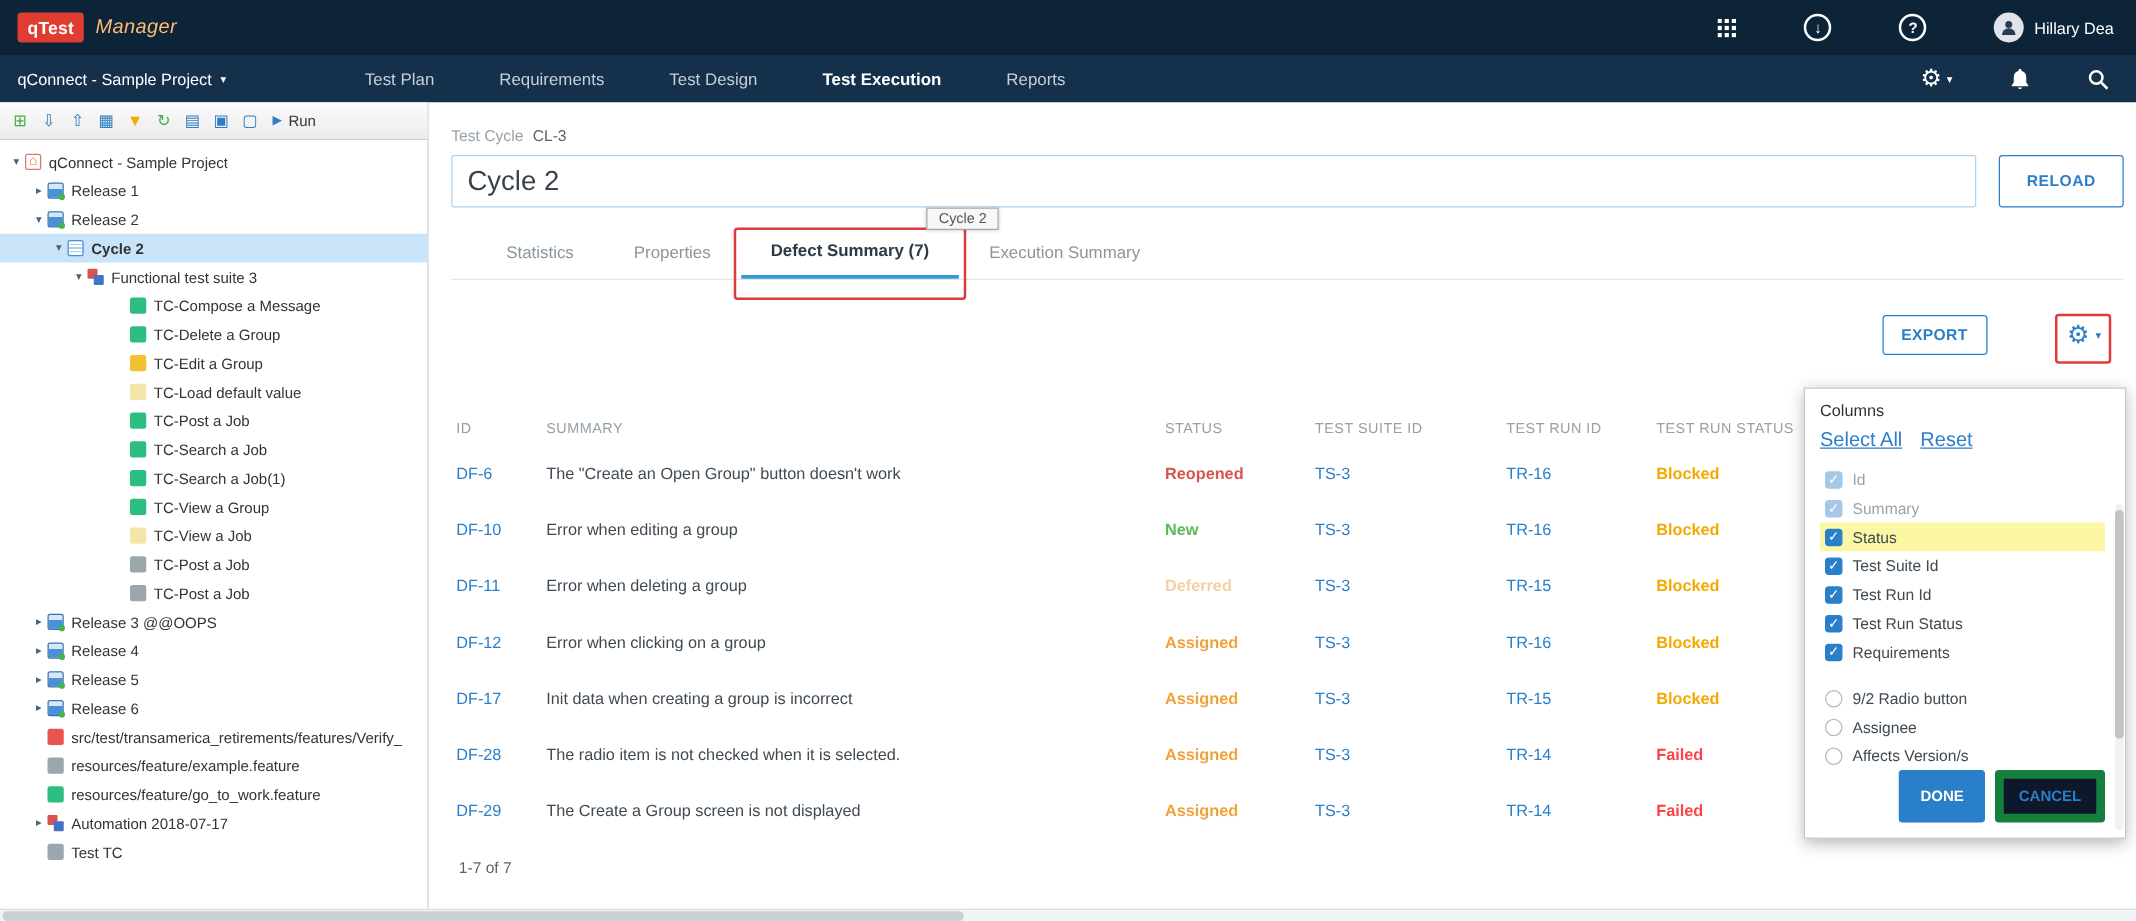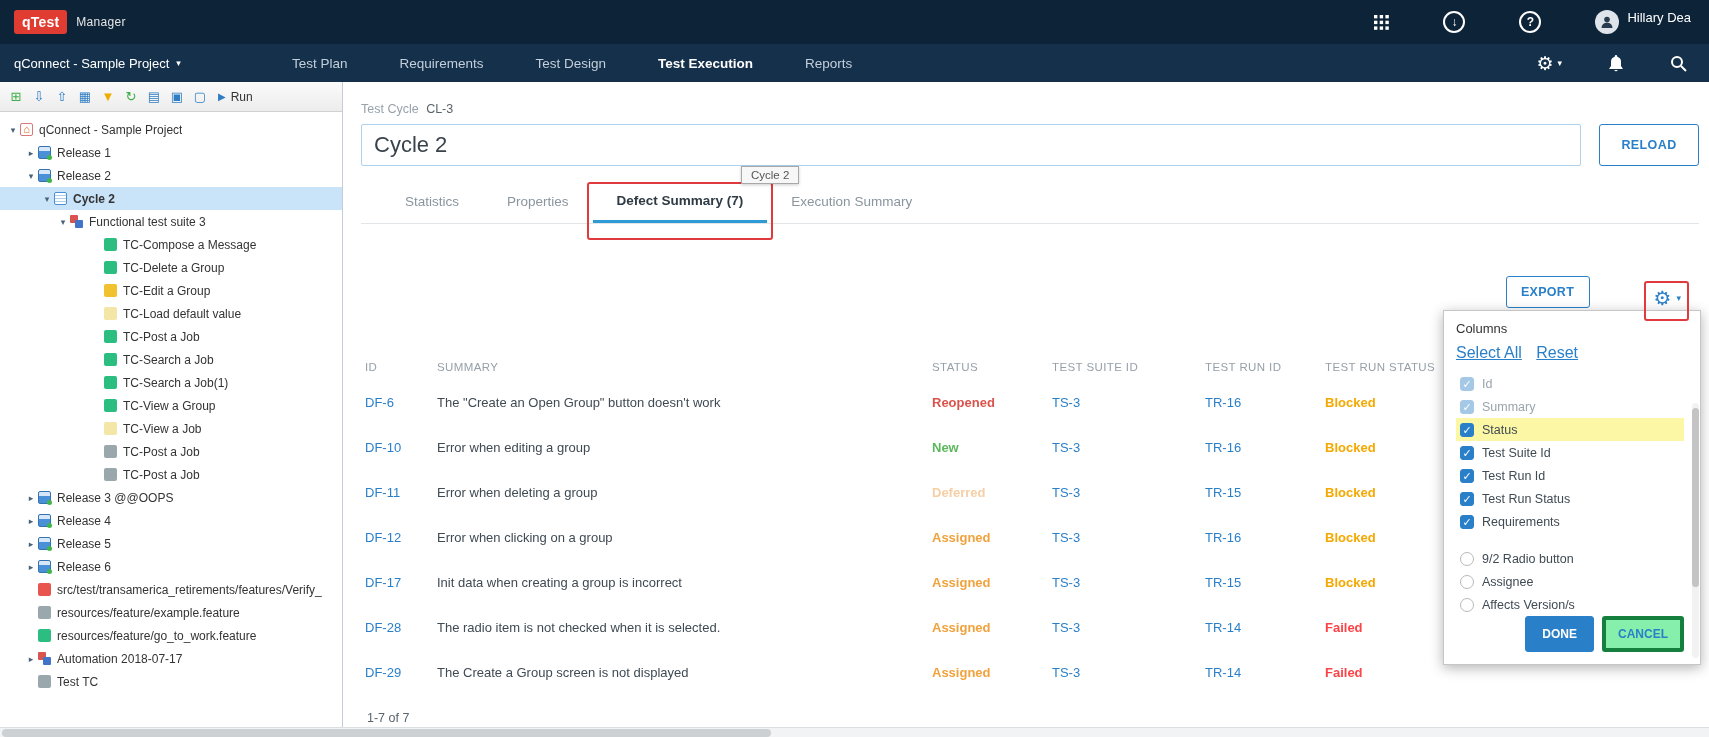--- a/index.html
+++ b/index.html
@@ -3,25 +3,25 @@
 <meta charset="utf-8">
 <style>
   * { margin:0; padding:0; box-sizing:border-box; }
   html,body { width:1709px; height:737px; }
   body { font-family:"Liberation Sans","DejaVu Sans",sans-serif; background:#fff; overflow:hidden; position:relative; color:#333; }
 
   
   .topbar { height:44px; background:#0d2438; display:flex; align-items:center; padding:0 14px; color:#fff; }
   .logo-wrap { display:flex; align-items:center; gap:9px; }
   .logo-box { background:#e03c31; color:#fff; font-weight:bold; font-size:14px; padding:4px 8px; border-radius:3px; letter-spacing:.2px; }
-  .logo-manager { font-size:12px; color:#e5e5e5; letter-spacing:.3px; }
+  .logo-manager { font-size:16px; color:#fdba74; letter-spacing:.3px;font-style:italic; }
   .topbar-right { margin-left:auto; display:flex; align-items:center; gap:54px; padding-right:4px; }
   .top-icon { display:flex; align-items:center; cursor:pointer; }
   .icon-circle { width:22px; height:22px; border:2px solid #fff; border-radius:50%; display:flex; align-items:center; justify-content:center; font-size:12px; font-weight:bold; color:#fff; cursor:pointer; }
-  .avatar-wrap { display:flex; align-items:flex-start; gap:8px; cursor:pointer; min-width:0; }
+  .avatar-wrap { display:flex; align-items:center; gap:8px; cursor:pointer; min-width:0; }
   .avatar { width:24px; height:24px; border-radius:50%; background:#dfe4ea; display:flex; align-items:center; justify-content:center; flex:0 0 24px; }
   .user-name { font-size:13px; white-space:nowrap; overflow:hidden; }
 
   
   .navbar { height:38px; background:#14304a; display:flex; align-items:center; color:#c3cfda; padding:0 14px; }
   .project-selector { font-size:13px; color:#fff; display:flex; gap:7px; align-items:center; cursor:pointer; white-space:nowrap; }
   .caret { font-size:9px; }
   .nav-items { display:flex; list-style:none; margin-left:85px; height:47px; }
   .nav-item { padding:0 26px; display:flex; align-items:center; font-size:13.5px; position:relative; cursor:pointer; white-space:nowrap; }
   .nav-item.active { color:#fff; font-weight:bold; }
@@ -63,21 +63,21 @@
   .entity-id { color:#5a646c; margin-left:4px; }
   .title-row { display:flex; align-items:stretch; }
   .title-box { flex:1; border:1px solid #aed2ee; border-radius:2px; font-size:22px; color:#3a434b; padding:7px 12px; background:#fff; font-family:"Liberation Sans","DejaVu Sans",sans-serif; outline:none; min-width:0; }
   .reload-btn { margin-left:18px; width:100px; border:1px solid #2a7fc9; color:#2a7fc9; background:#fff; font-size:12.5px; font-weight:bold; border-radius:3px; letter-spacing:.4px; cursor:pointer; }
   .tooltip { position:absolute; left:398px; top:84px; background:#f7f7f7; border:1px solid #a8a8a8; padding:2px 9px; font-size:11.5px; color:#555; z-index:30; box-shadow:0 1px 3px rgba(0,0,0,.2); }
   .tabs { display:flex; margin-top:14px; border-bottom:1px solid #e2e6e9; padding-left:20px; height:44px; }
   .tab { padding:0 24px; display:flex; align-items:center; font-size:13.5px; color:#8a959e; position:relative; cursor:pointer; white-space:nowrap; }
   .tab.active { color:#2e3a44; font-weight:bold; border-bottom:3px solid #2e9bd6; }
   .tab-annotation { display:none; }
   .tab.active .tab-annotation { display:block; position:absolute; left:-6px; right:-6px; top:2px; bottom:-20px; border:2px solid #e0393e; border-radius:3px; pointer-events:none; z-index:5; }
-  .actions-row { display:flex; justify-content:flex-end; align-items:flex-end; margin-top:52px; padding-right:4px; height:32px; }
+  .actions-row { display:flex; justify-content:flex-end; align-items:center; margin-top:28px; padding-right:4px; height:32px; }
   .export-btn { width:84px; height:32px; border:1px solid #2a7fc9; color:#2a7fc9; font-weight:bold; background:#fff; font-size:12.5px; border-radius:3px; cursor:pointer; letter-spacing:.3px; }
   .gear-btn { margin-left:64px; margin-right:14px; position:relative; display:flex; align-items:center; gap:5px; color:#2a7fc9; cursor:pointer; }
   .gear-glyph { font-size:20px; line-height:1; }
   .gear-caret { font-size:9px; }
   .gear-annotation { position:absolute; left:-10px; right:-8px; top:-7px; bottom:-13px; border:2px solid #e0393e; border-radius:3px; pointer-events:none; z-index:60; }
   .table { margin-top:46px; padding:0 4px; }
   .thead, .trow { display:grid; grid-template-columns:72px 495px 120px 153px 120px 1fr; align-items:center; }
   .thead { height:26px; }
   .th { font-size:11.5px; color:#95a0a9; letter-spacing:.4px; white-space:nowrap; overflow:hidden; cursor:pointer; }
   .trow { height:45px; font-size:13px; color:#3f4a53; }
@@ -98,21 +98,21 @@
   .col-item.hl { background:#fcf7a5; }
   .col-item.dim .col-label { color:#9aa4ac; }
   .col-item.gap { margin-bottom:14px; }
   .cb { width:14px; height:14px; border:1px solid #b9b9b9; border-radius:3px; background:#fff; position:relative; flex:0 0 14px; }
   .cb-off { border-radius:50%; }
   .cb-on { background:#2a7fc9; border-color:#2a7fc9; }
   .cb-dim { background:#a5c8e6; border-color:#a5c8e6; }
   .cb-on::after, .cb-dim::after { content:"✓"; position:absolute; left:0; right:0; top:0; color:#fff; font-size:11px; line-height:13px; text-align:center; }
   .cp-buttons { display:flex; justify-content:flex-end; gap:8px; margin-top:0; }
   .done-btn { background:#2a7fc9; color:#fff; border:1px solid #2a7fc9; font-weight:bold; font-size:12px; padding:7px 16px; border-radius:3px; cursor:pointer; }
-  .cancel-btn { background:#86efac; color:#2a7fc9; border:4px solid #15803d; font-weight:bold; font-size:12px; padding:7px 12px; border-radius:3px; cursor:pointer; }
+  .cancel-btn { background:#0f172a; color:#2a7fc9; border:7px solid #15803d; font-weight:bold; font-size:12px; padding:7px 12px; border-radius:3px; cursor:pointer; }
   .panel-scroll { position:absolute; top:92px; bottom:6px; right:1px; width:7px; background:#f2f2f2; border-radius:4px; }
   .panel-thumb { position:absolute; top:2%; height:70%; width:7px; background:#c4c4c4; border-radius:4px; cursor:pointer; }
 
   
   .hscroll { position:absolute; left:0; right:0; bottom:0; height:10px; background:#f1f3f4; border-top:1px solid #dcdfe1; z-index:70; }
   .hscroll-thumb { position:absolute; top:1px; left:2px; height:8px; width:45%; background:#cdd0d2; border-radius:4px; cursor:pointer; }
 </style>
 </head>
 <body>
 

